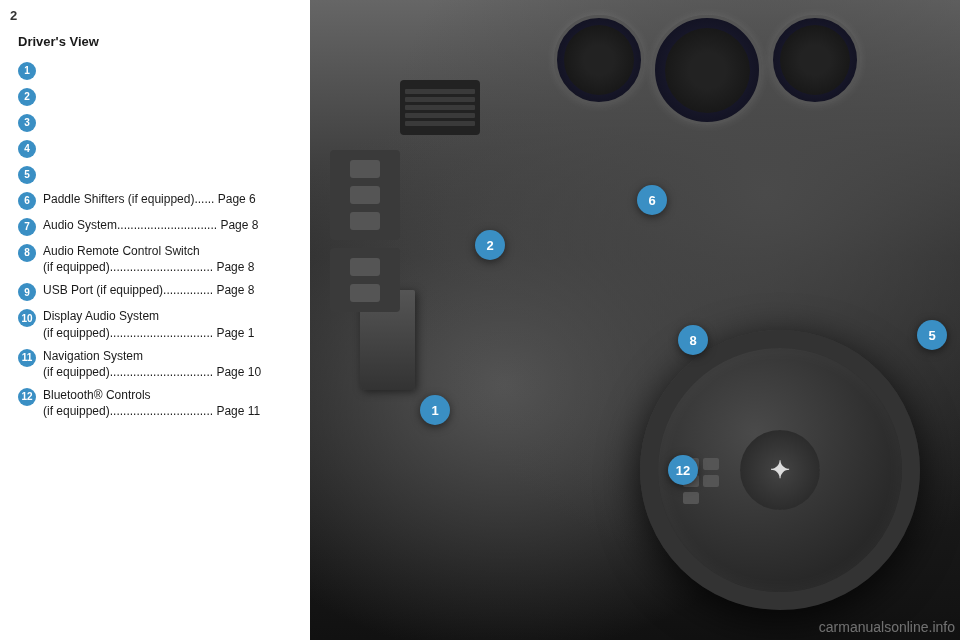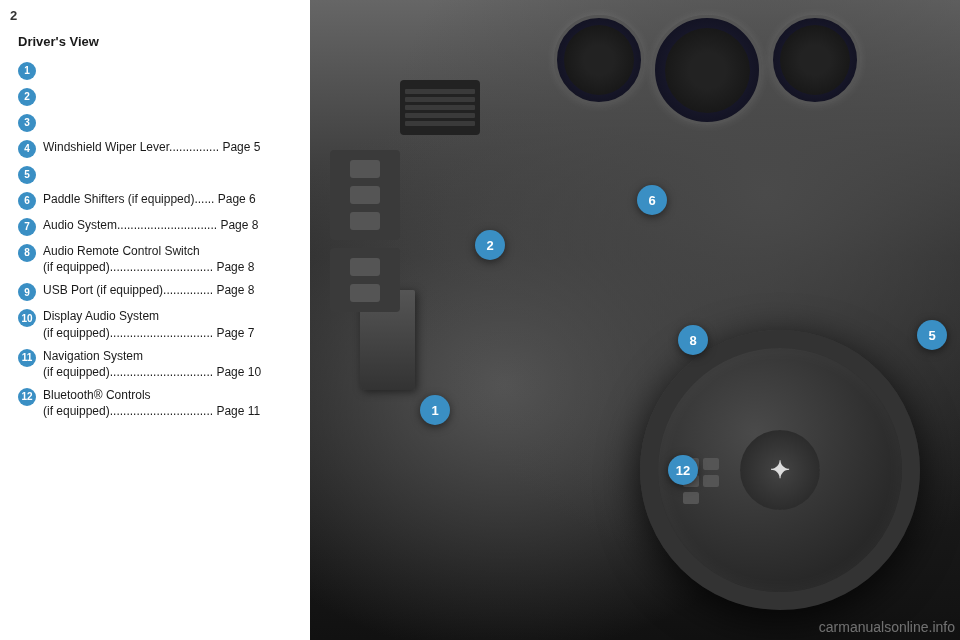--- a/index.html
+++ b/index.html
@@ -334,21 +334,20 @@
         <span class="badge">1</span>
       </li>
       <li class="menu-item">
         <span class="badge">2</span>
       </li>
       <li class="menu-item">
         <span class="badge">3</span>
       </li>
       <li class="menu-item">
         <span class="badge">4</span>
-        <span class="menu-text">Windshield Wiper Lever............... Page 5</span>
       </li>
       <li class="menu-item">
         <span class="badge">5</span>
       </li>
       <li class="menu-item">
         <span class="badge">6</span>
         <span class="menu-text">Paddle Shifters (if equipped)...... Page 6</span>
       </li>
       <li class="menu-item">
         <span class="badge">7</span>
@@ -357,21 +356,21 @@
       <li class="menu-item two-line">
         <span class="badge">8</span>
         <span class="menu-text">Audio Remote Control Switch<span class="sub-line">(if equipped)............................... Page 8</span></span>
       </li>
       <li class="menu-item">
         <span class="badge">9</span>
         <span class="menu-text">USB Port (if equipped)............... Page 8</span>
       </li>
       <li class="menu-item two-line">
         <span class="badge">10</span>
-        <span class="menu-text">Display Audio System<span class="sub-line">(if equipped)............................... Page 7</span></span>
+        <span class="menu-text">Display Audio System<span class="sub-line">(if equipped)............................... Page 1</span></span>
       </li>
       <li class="menu-item two-line">
         <span class="badge">11</span>
         <span class="menu-text">Navigation System<span class="sub-line">(if equipped)............................... Page 10</span></span>
       </li>
       <li class="menu-item two-line">
         <span class="badge">12</span>
         <span class="menu-text">Bluetooth® Controls<span class="sub-line">(if equipped)............................... Page 11</span></span>
       </li>
     </ul>

